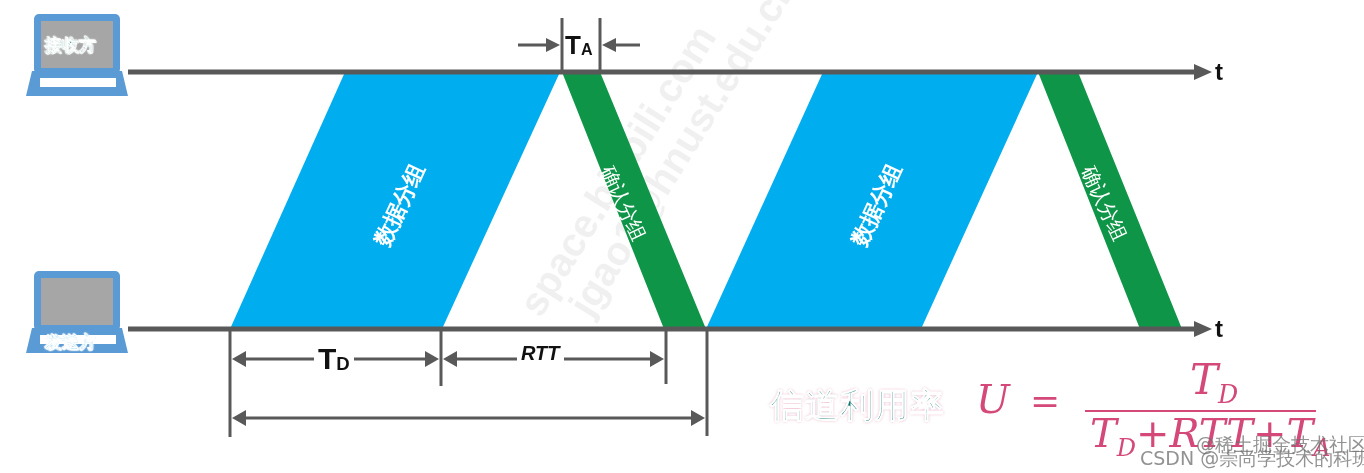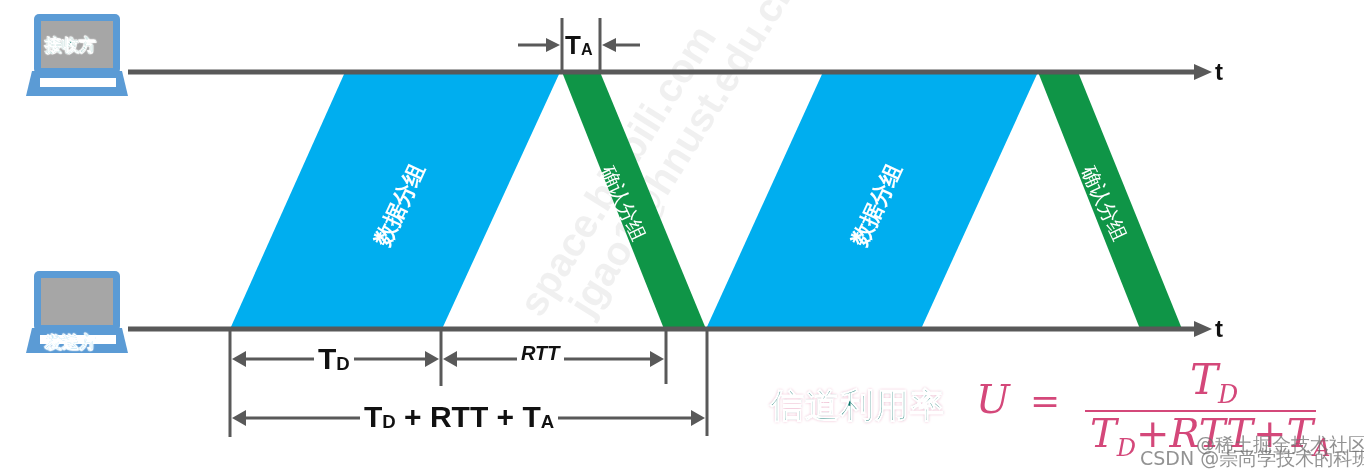--- a/index.html
+++ b/index.html
@@ -117,23 +117,20 @@
   <div class="dim-label" style="left:563px; top:30px; font-size:26px; padding:0 2px; background:transparent;">
     <span>T</span><sub>A</sub>
   </div>
 
   <div class="dim-label" style="left:314px; top:342px; font-size:30px;">
     <span>T</span><sub>D</sub>
   </div>
 
   <div class="dim-label" style="left:517px; top:342px; font-size:20px;font-style:italic;">RTT</div>
 
-  <div class="dim-label" style="left:360px; top:400px; font-size:30px;">
-    <span>T</span><sub>D</sub><span style="white-space:pre;"> + RTT + </span><span>T</span><sub>A</sub>
-  </div>
 
   <div class="formula-cn" style="left:770px; top:383px;">信道利用率</div>
   <div class="formula-math" style="left:976px; top:376px; font-size:40px;">U</div>
   <div class="formula-math" style="left:1030px; top:380px; font-size:36px; font-style:normal;">=</div>
   <div class="formula-math" style="left:1190px; top:355px; font-size:42px;">
     <span>T</span><sub>D</sub>
   </div>
   <div class="formula-math" style="left:1090px; top:410px; font-size:40px;">
     <span>T</span><sub>D</sub><span>+RTT+</span><span>T</span><sub>A</sub>
   </div>

